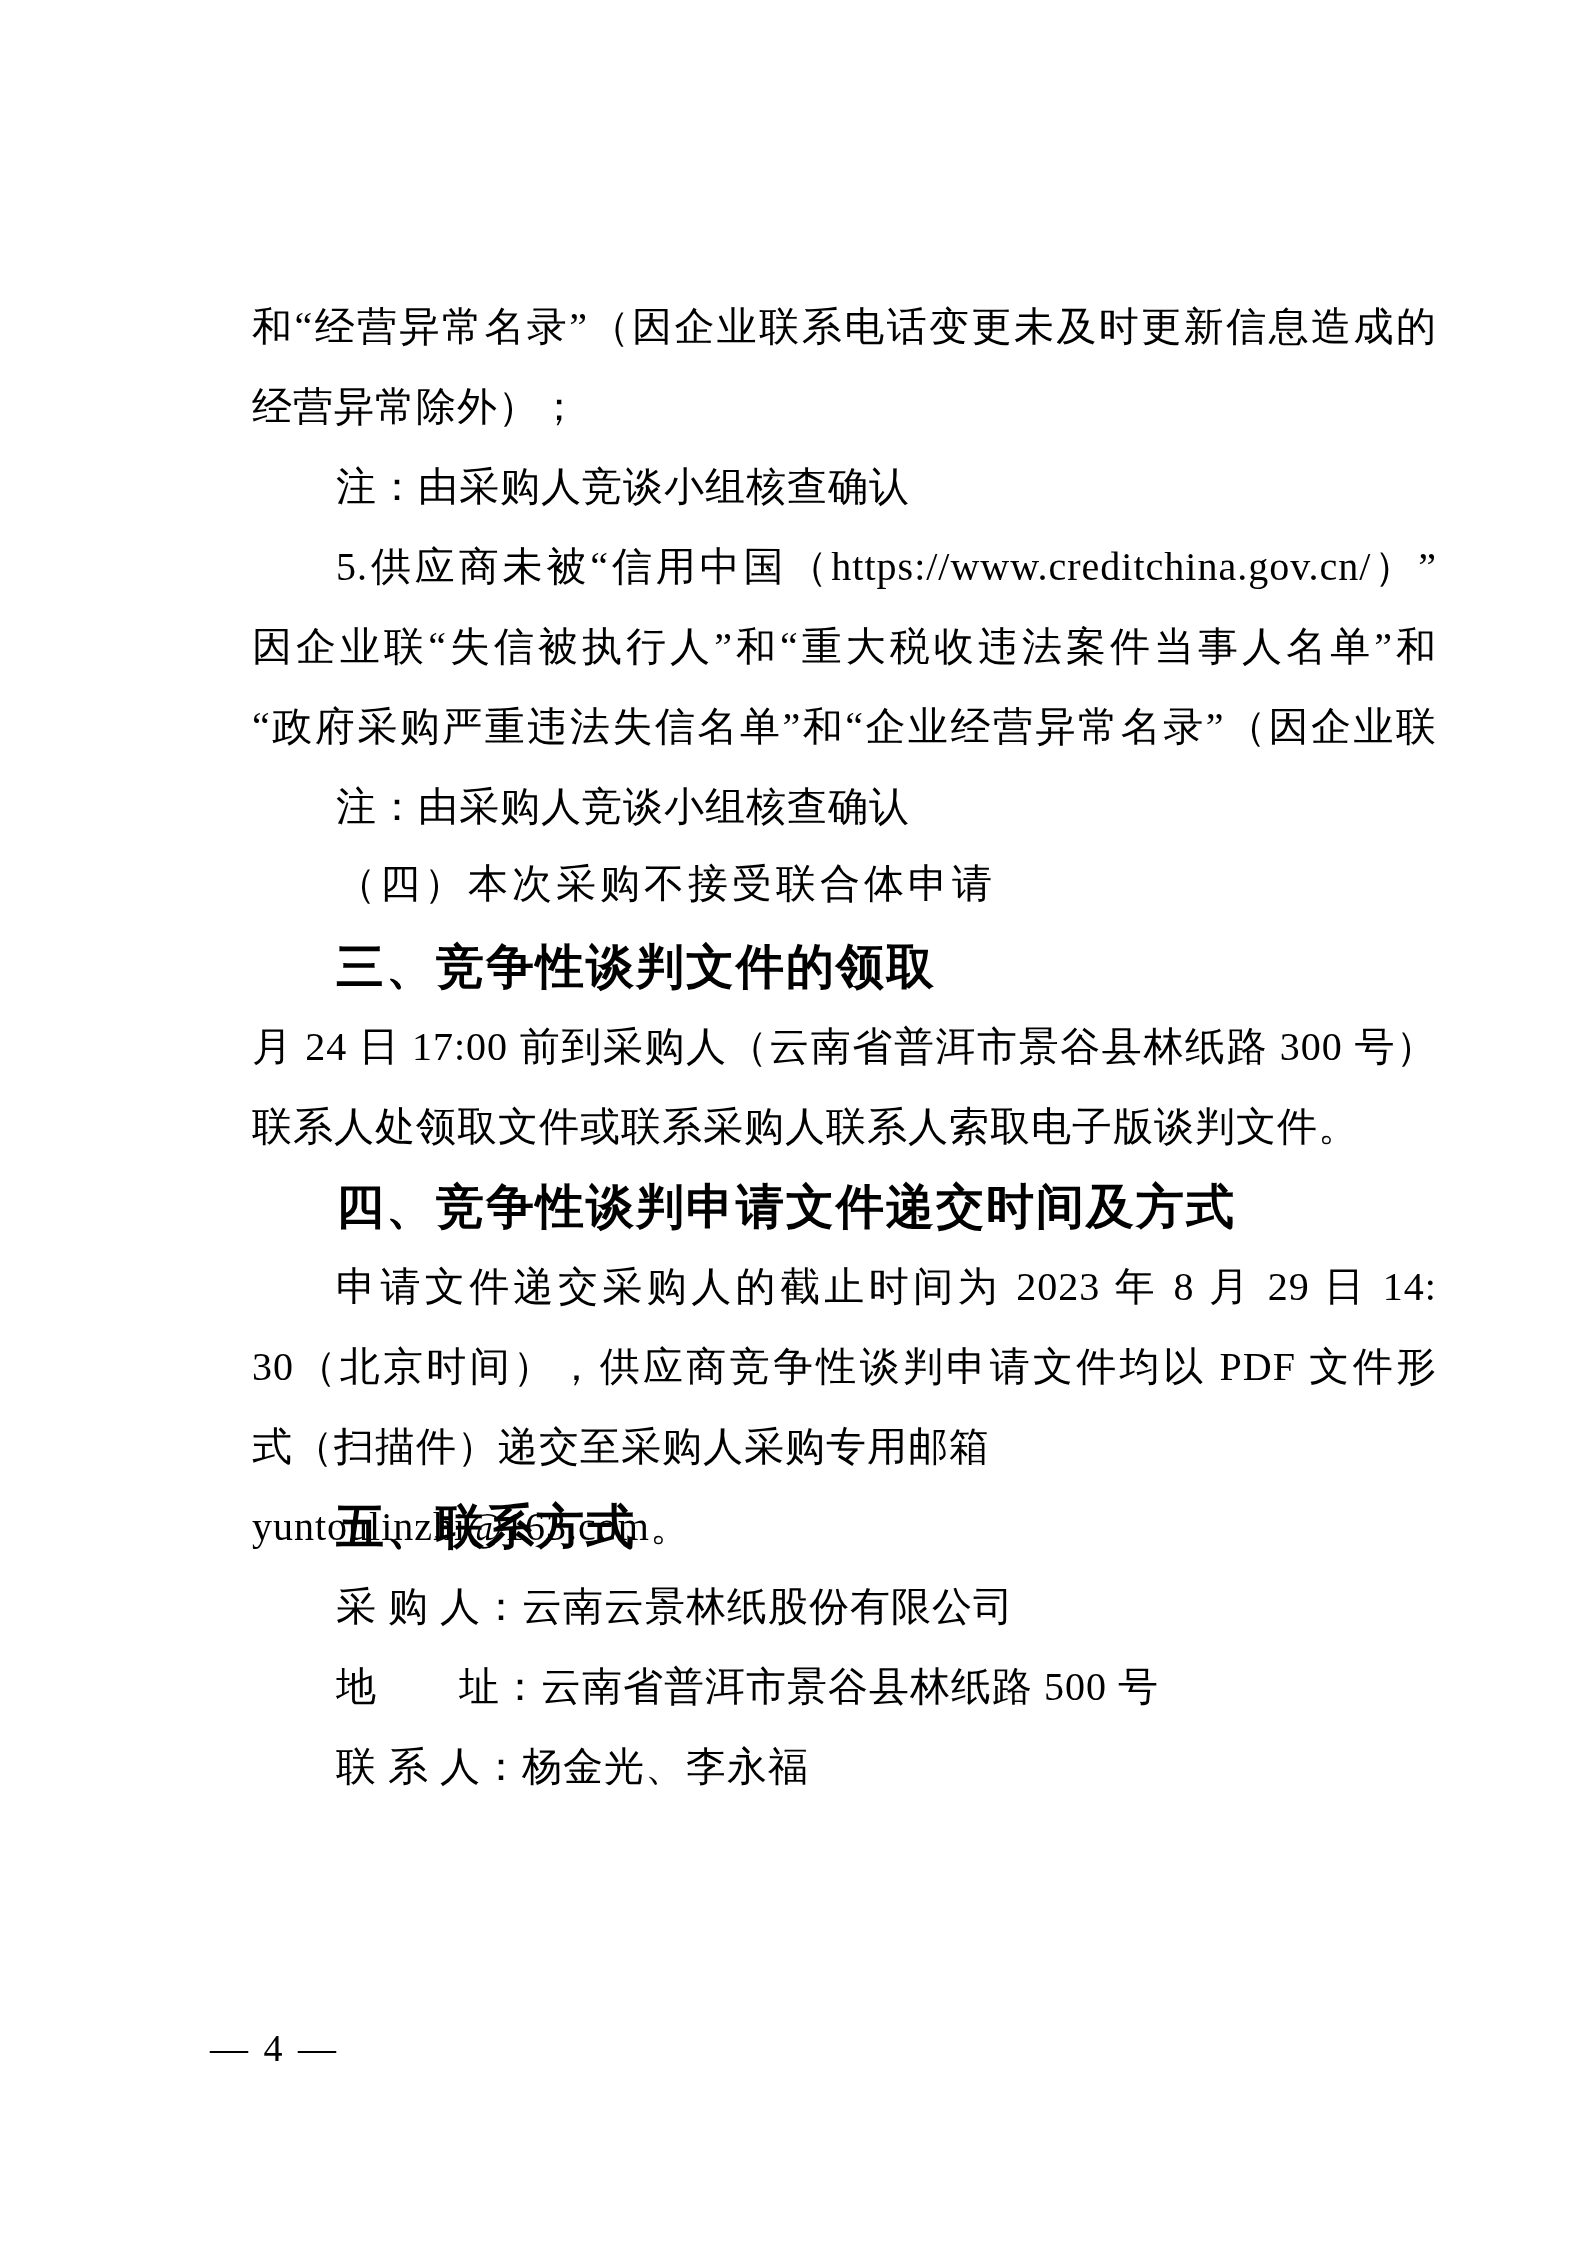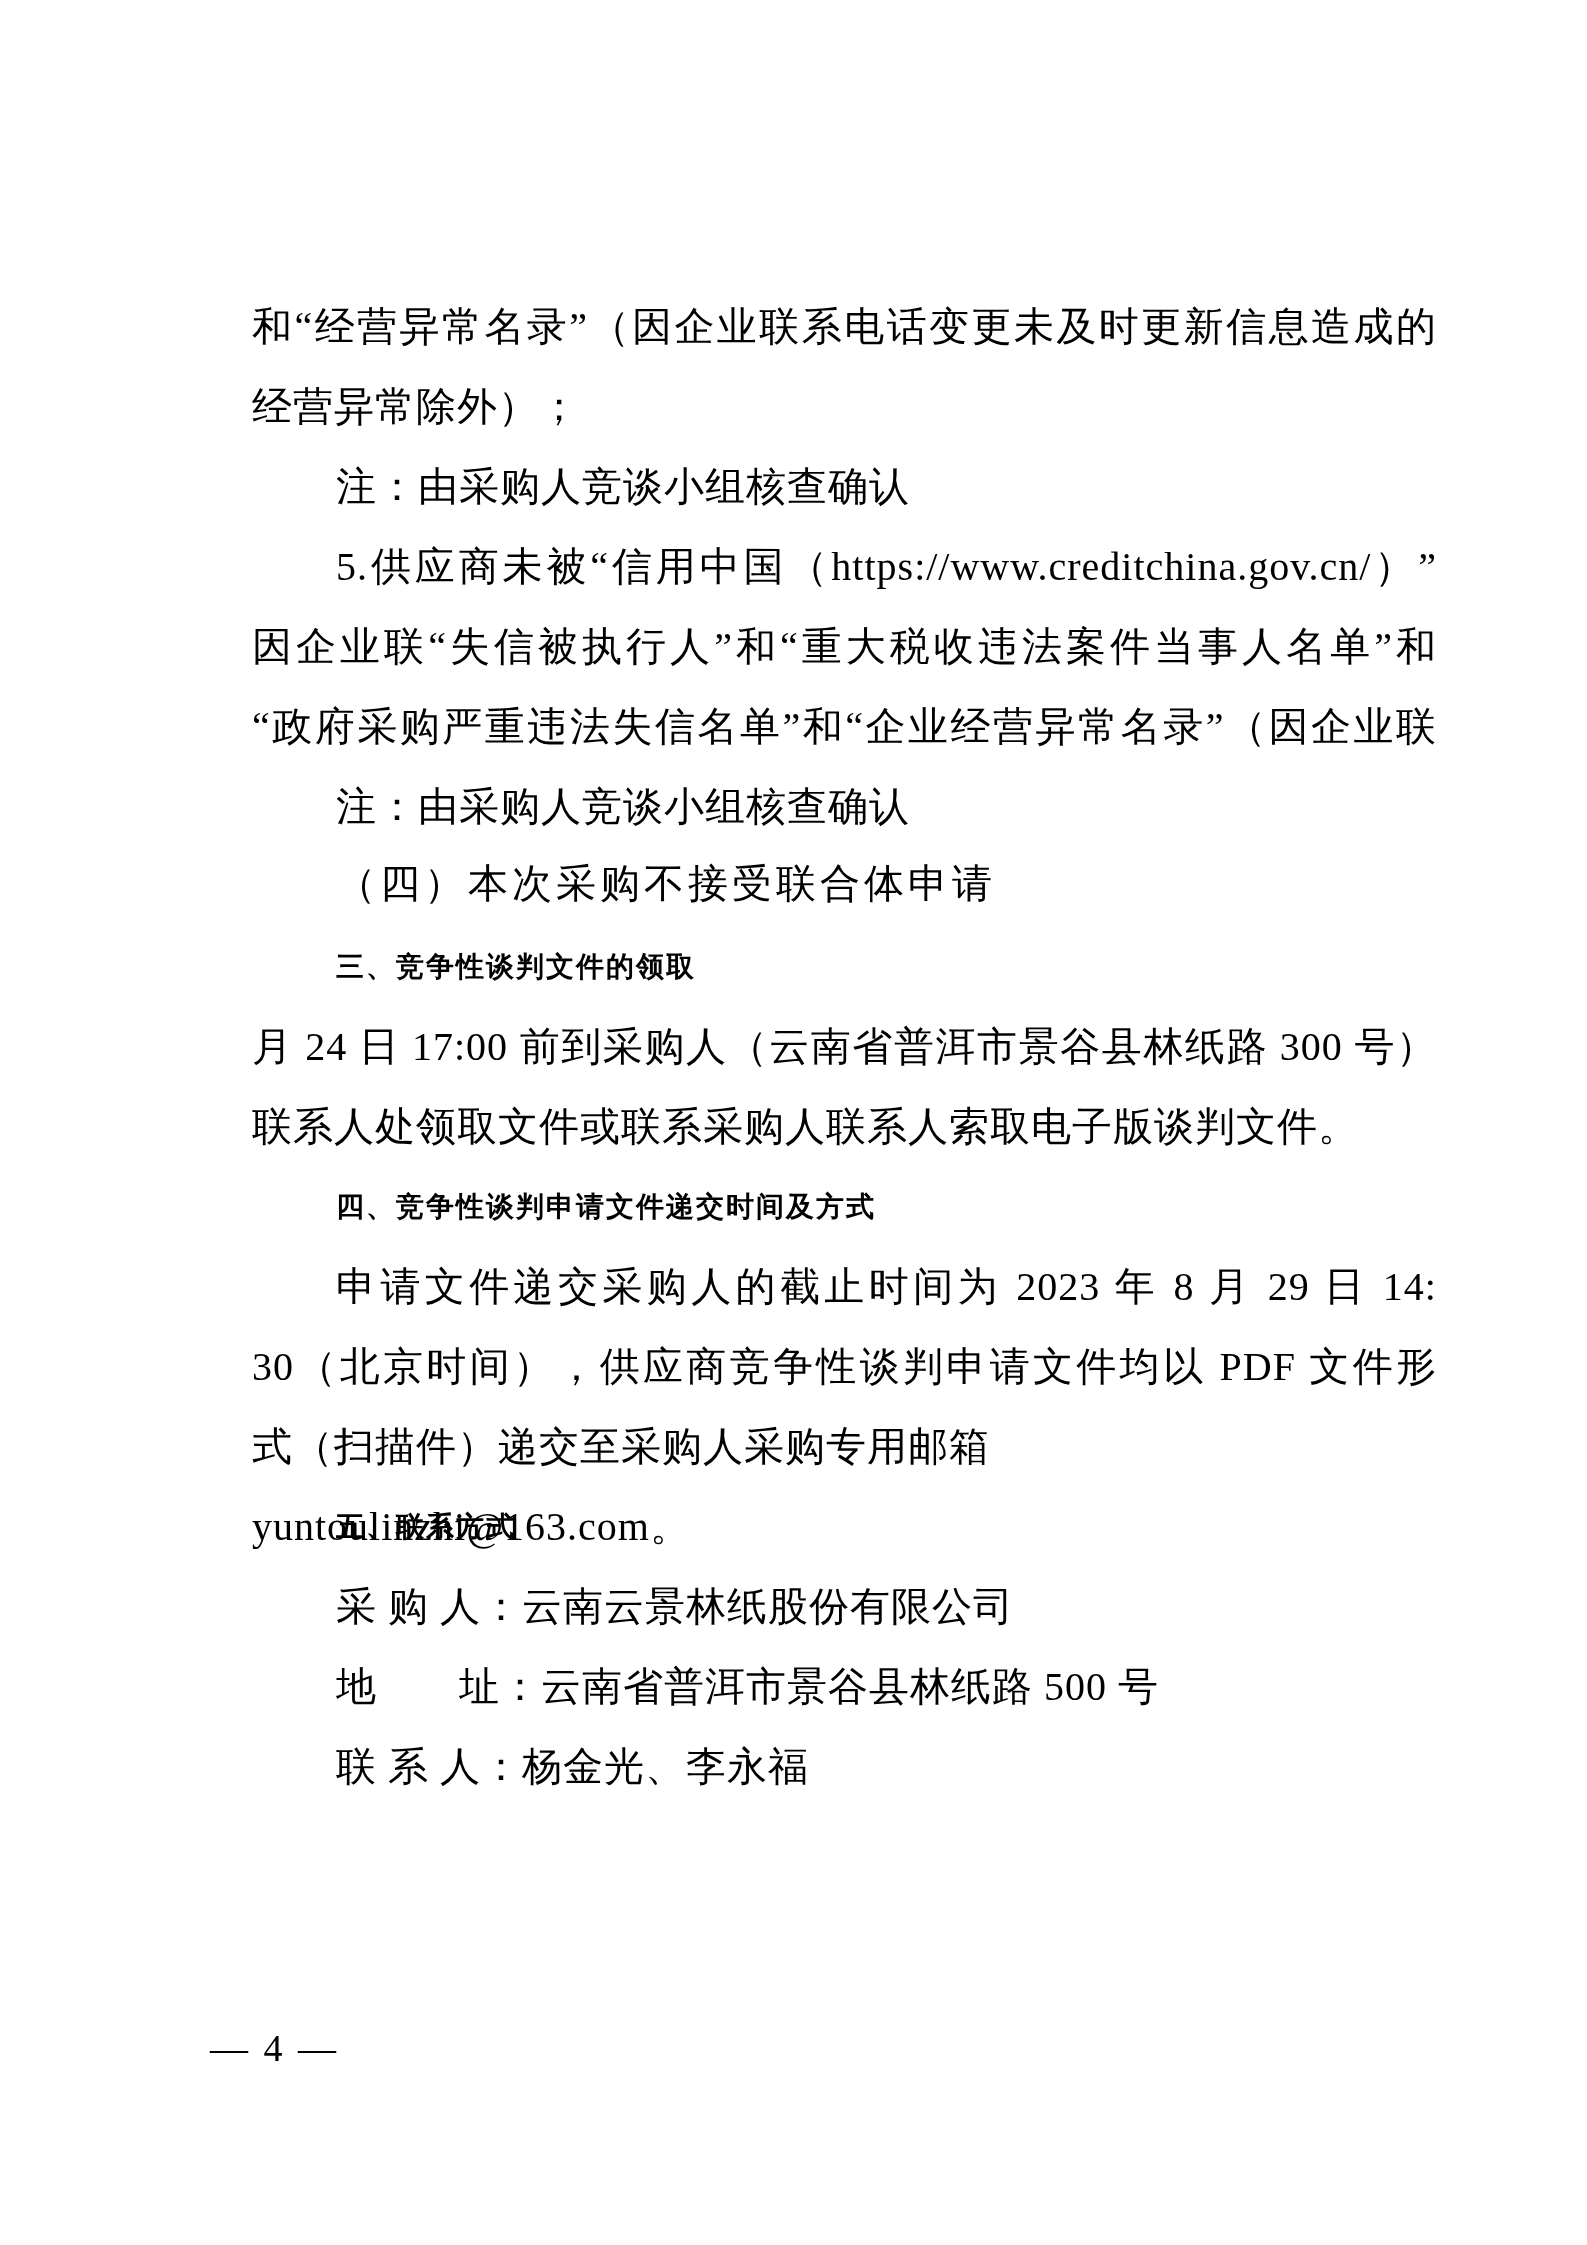--- a/index.html
+++ b/index.html
@@ -25,21 +25,21 @@
     height: 80px;
     line-height: 80px;
     font-size: 40px;
     font-family: "Liberation Serif", "DejaVu Serif", serif;
     color: var(--text-color, #000000);
     letter-spacing: 1px;
   }
   .line.heading {
     font-family: "Liberation Sans", "DejaVu Sans", sans-serif;
     font-weight: 700;
-    font-size: 28px;
+    font-size: 48px;
     letter-spacing: 2px;
   }
   .line.kaiti {
     font-family: Liberation Mono, monospace;
     letter-spacing: 4px;
   }
   .line.ind2 {
     text-indent: 84px;
   }
   .line.just {

